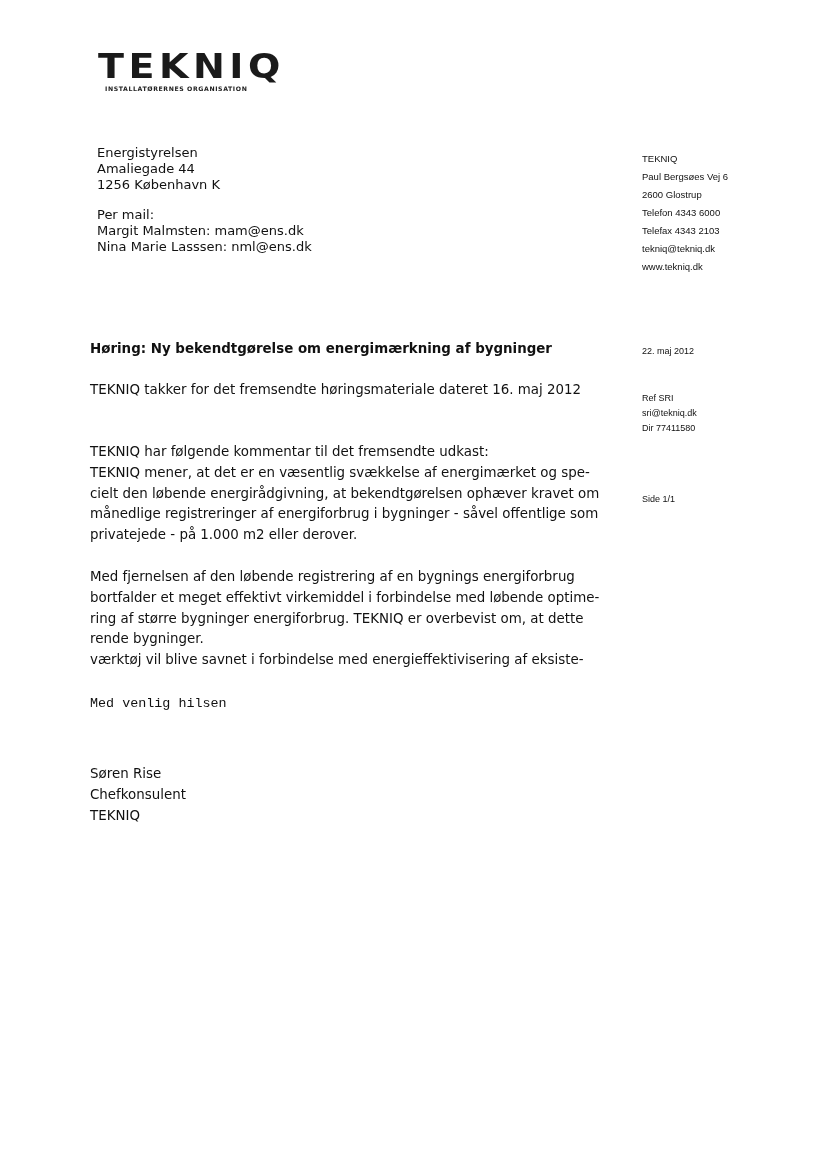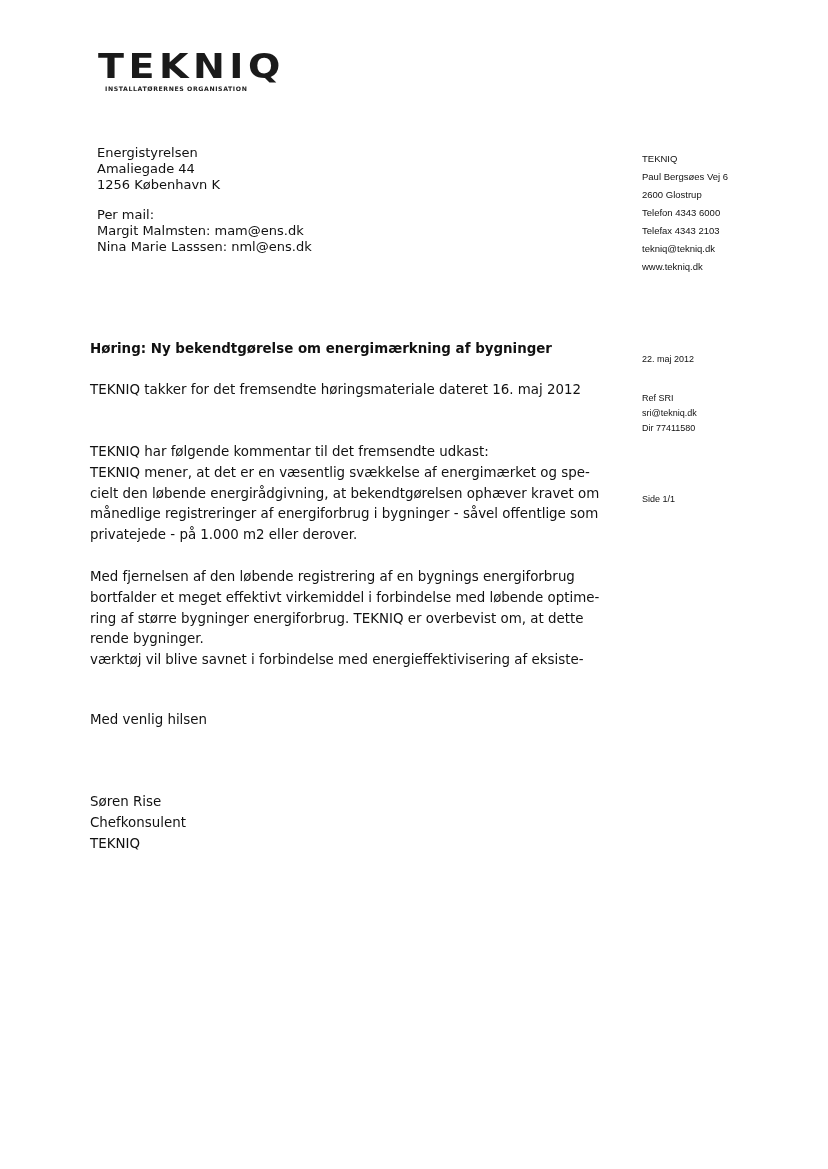--- a/index.html
+++ b/index.html
@@ -48,21 +48,21 @@
   <div class="side sender" style="top:150px;">
     <div>TEKNIQ</div>
     <div>Paul Bergsøes Vej 6</div>
     <div>2600  Glostrup</div>
     <div>Telefon 4343 6000</div>
     <div>Telefax 4343 2103</div>
     <div>tekniq@tekniq.dk</div>
     <div>www.tekniq.dk</div>
   </div>
 
-  <div class="side" style="top:346px; font-size:9px;margin-top:8px;">22. maj 2012</div>
+  <div class="side" style="top:346px; font-size:9px;">22. maj 2012</div>
 
   <div class="side" style="top:391px; font-size:9px; line-height:15px;">
     <div>Ref  SRI</div>
     <div>sri@tekniq.dk</div>
     <div>Dir  77411580</div>
   </div>
 
   <div class="side" style="top:494px; font-size:9px;">Side 1/1</div>
 
   <div class="title">Høring: Ny bekendtgørelse om energimærkning af bygninger</div>
@@ -80,21 +80,21 @@
   </div>
 
   <div class="para" style="top:567px;">
     <div>Med fjernelsen af den løbende registrering af en bygnings energiforbrug</div>
     <div>bortfalder et meget effektivt virkemiddel i forbindelse med løbende optime-</div>
     <div>ring af større bygninger energiforbrug. TEKNIQ er overbevist om, at dette</div>
     <div>rende bygninger.</div>
     <div>værktøj vil blive savnet i forbindelse med energieffektivisering af eksiste-</div>
   </div>
 
-  <div class="para" style="top:710px;">Med venlig hilsen</div>
+  <div class="para" style="top:694px;font-family:Liberation Mono, monospace;">Med venlig hilsen</div>
 
-  <div class="para" style="top:792px;">
+  <div class="para" style="top:764px;">
     <div>Søren Rise</div>
     <div>Chefkonsulent</div>
     <div>TEKNIQ</div>
   </div>
 
 </div>
 
 </body></html>

